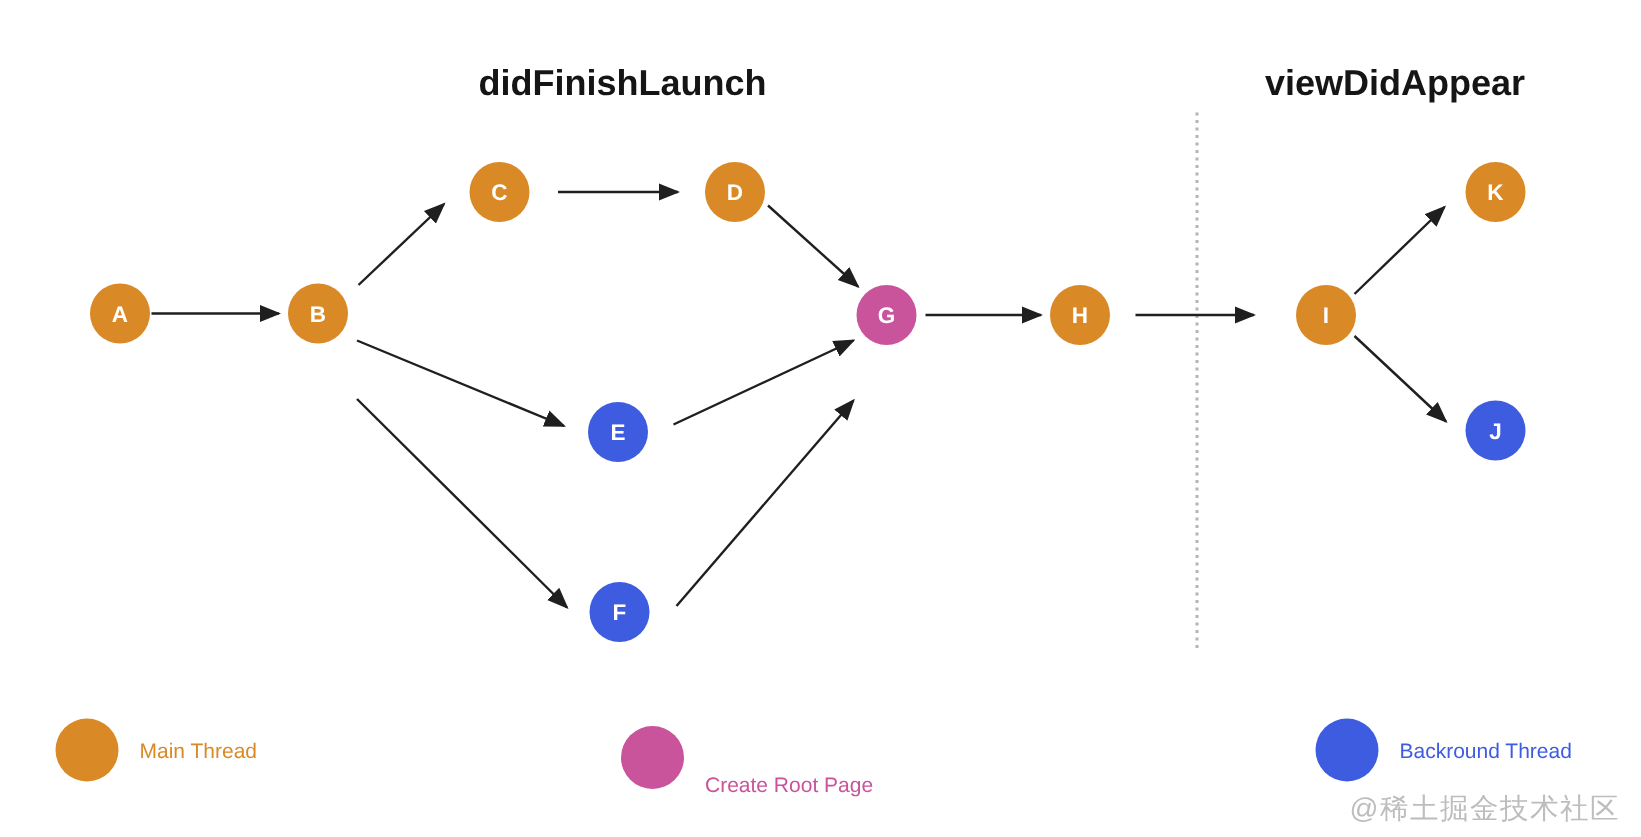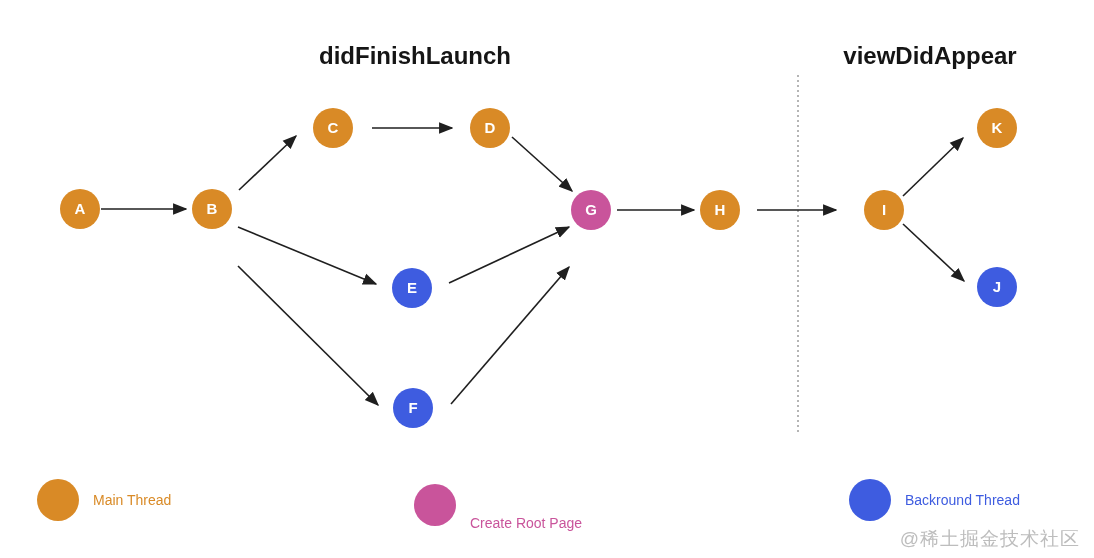--- a/index.html
+++ b/index.html
@@ -29,21 +29,21 @@
   }
   .legend-item {
     position: absolute;
     top: 479px;
     display: flex;
     align-items: center;
     gap: 14px;
   }
   #legend-0 { left: 37px; }
   #legend-1 { left: 414px; }
-  #legend-2 { left: 849px; }
+  #legend-2 { left: 877px; }
   .legend-dot {
     width: 42px; height: 42px;
     border-radius: 50%;
     flex: 0 0 auto;
   }
   .legend-label {
     font-size: 14px;
     font-weight: 500;
     white-space: nowrap;
   }

